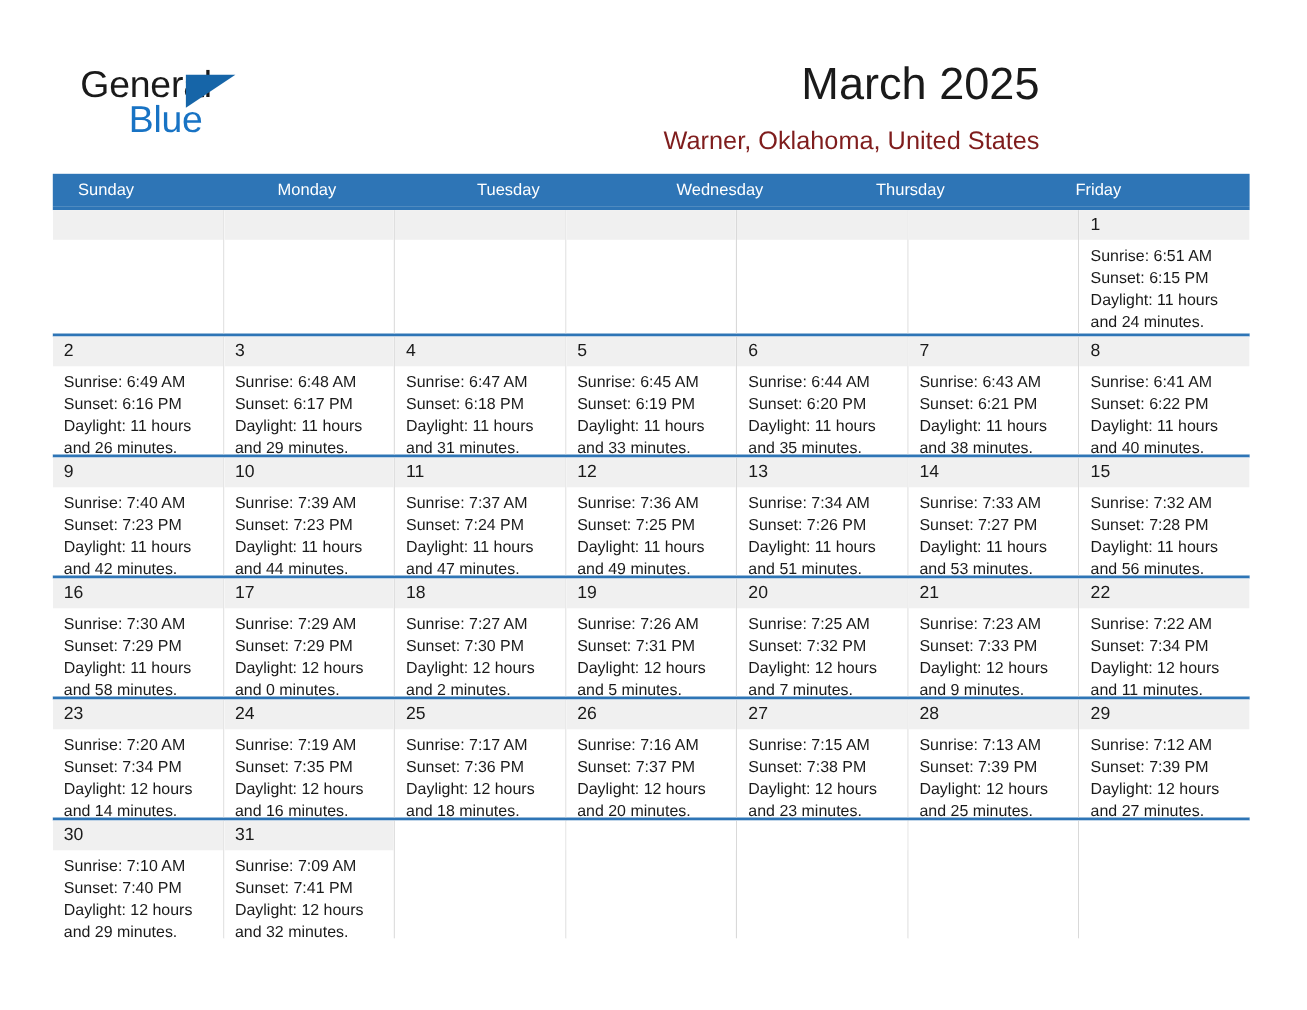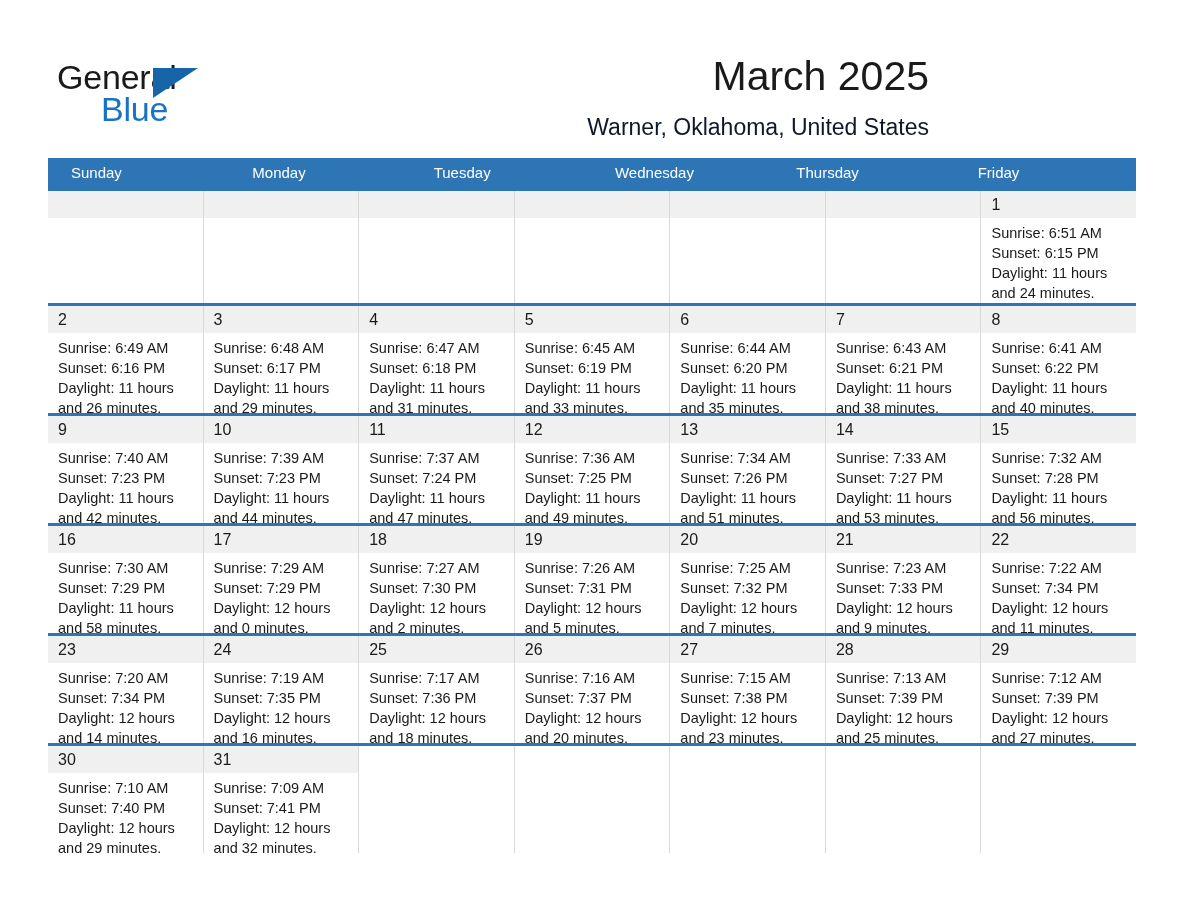--- a/index.html
+++ b/index.html
@@ -18,21 +18,21 @@
   .page {
     position: relative;
     width: 1188px;
     height: 918px;
     box-sizing: border-box;
   }
 
   
   .header {
     position: absolute;
-    left: 0;
+    left: 16px;
     top: 0;
     width: 984px;
     height: 152px;
   }
   .logo {
     position: absolute;
     left: 57px;
     top: 58px;
     width: 260px;
     height: 72px;
@@ -75,21 +75,21 @@
     color: #1a1a1a;
     text-align: right;
     white-space: nowrap;
   }
   .subtitle {
     position: absolute;
     right: 55px;
     top: 112px;
     font-size: 23px;
     line-height: 30px;
-    color: #0f172a;
+    color: #7f1d1d;
     text-align: right;
     white-space: nowrap;
   }
 
   
   .calendar {
     position: absolute;
     left: 48px;
     top: 158px;
     width: 1088px;

